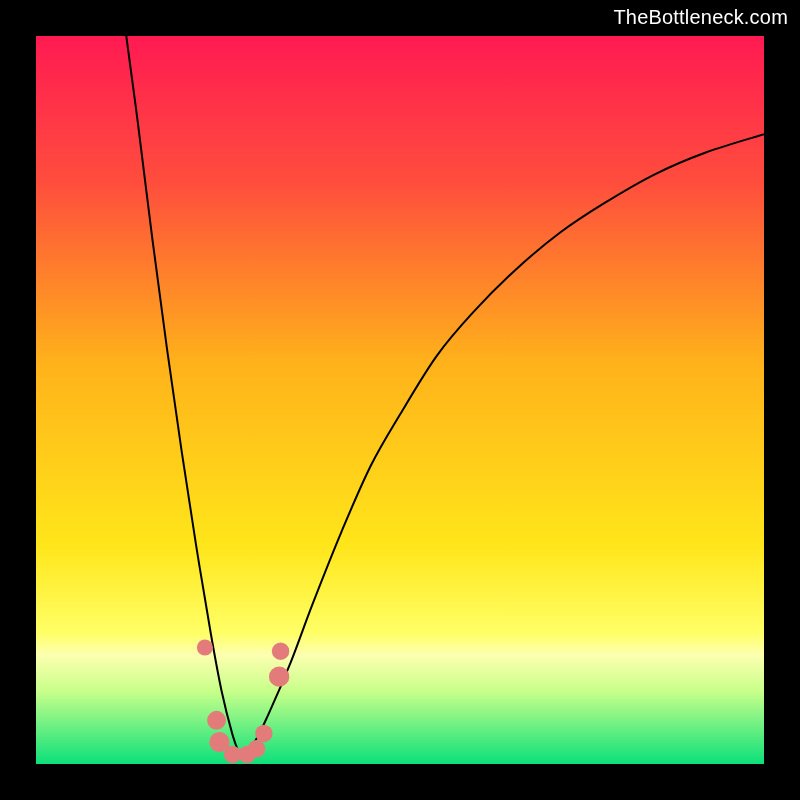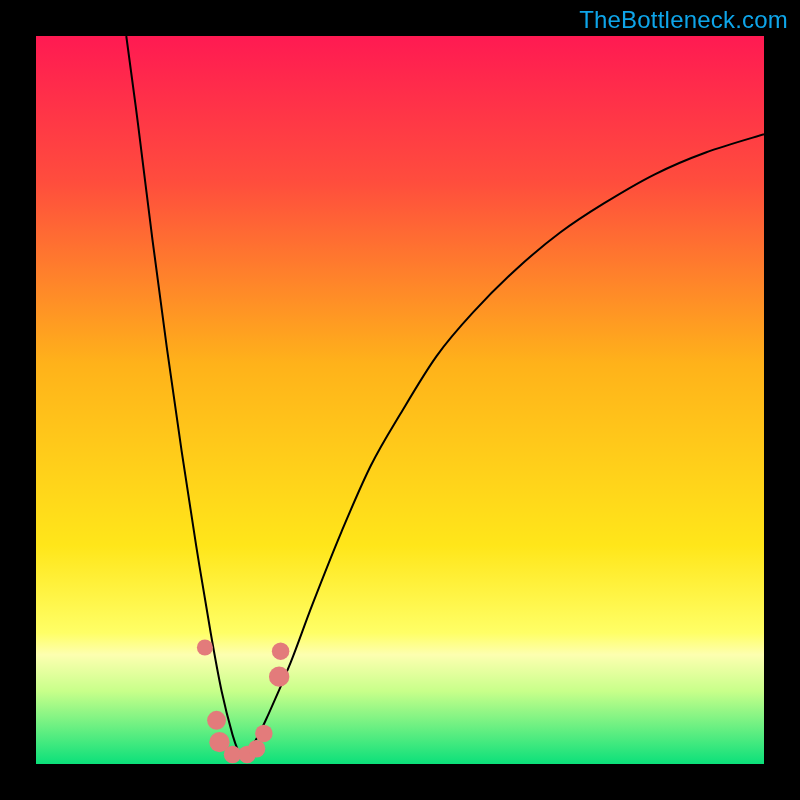--- a/index.html
+++ b/index.html
@@ -22,22 +22,22 @@
     left: 36px;
     top: 36px;
     width: 728px;
     height: 728px;
     
   }
   .watermark {
     position: absolute;
     top: 6px;
     right: 12px;
-    color: #0ea5e9;
-    font-size: 24px;
+    color: #ffffff;
+    font-size: 20px;
     font-weight: 400;
     letter-spacing: 0.2px;
     user-select: none;
   }
   svg.overlay {
     position: absolute;
     left: 0;
     top: 0;
     width: 728px;
     height: 728px;

